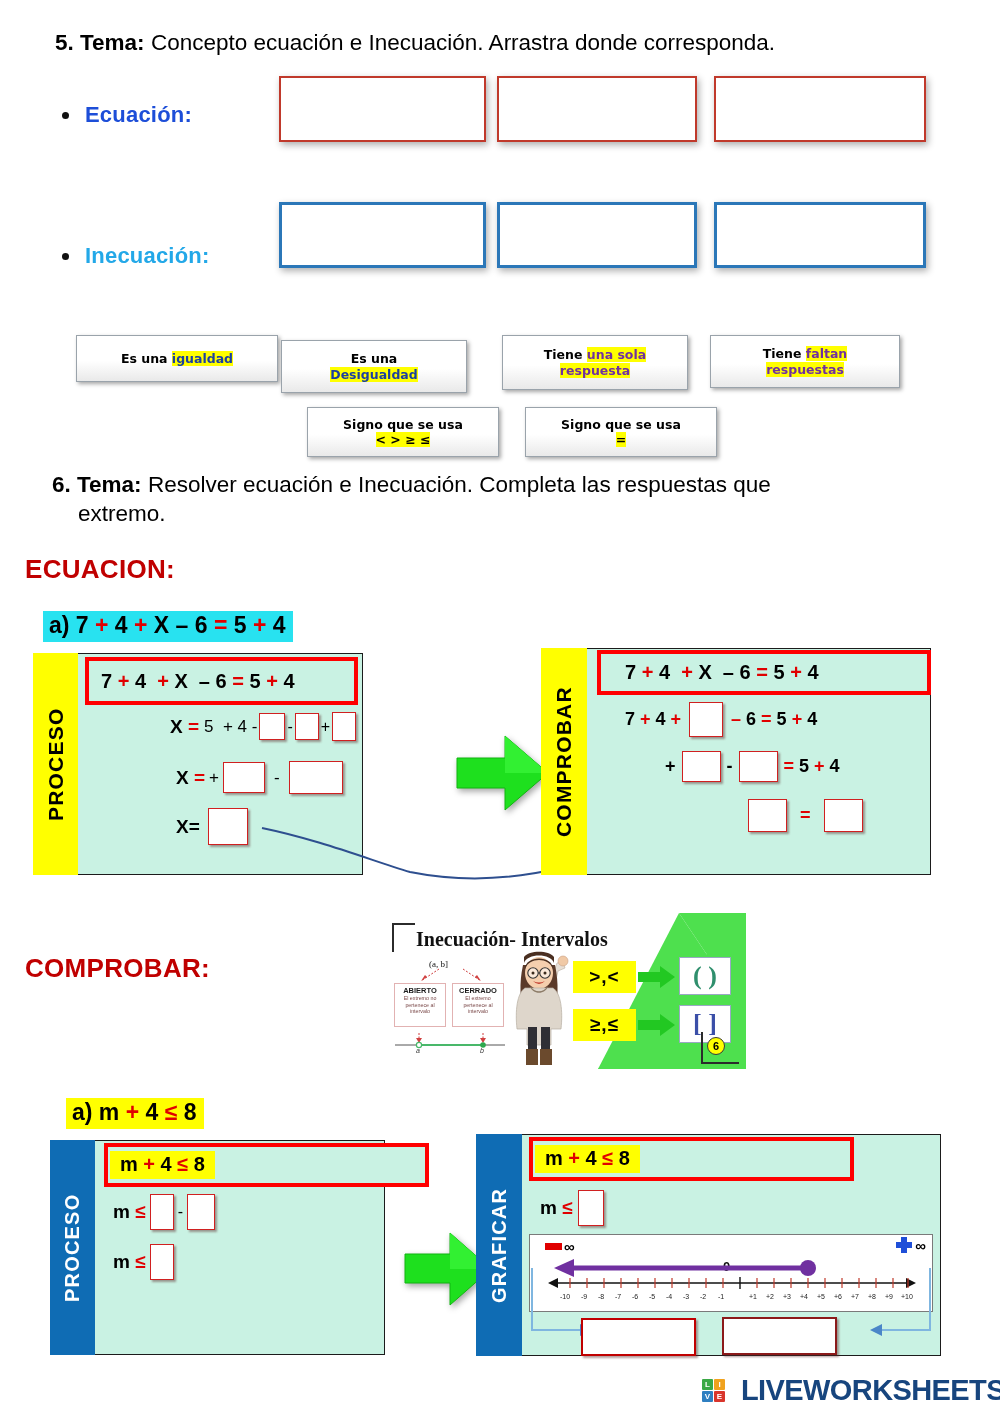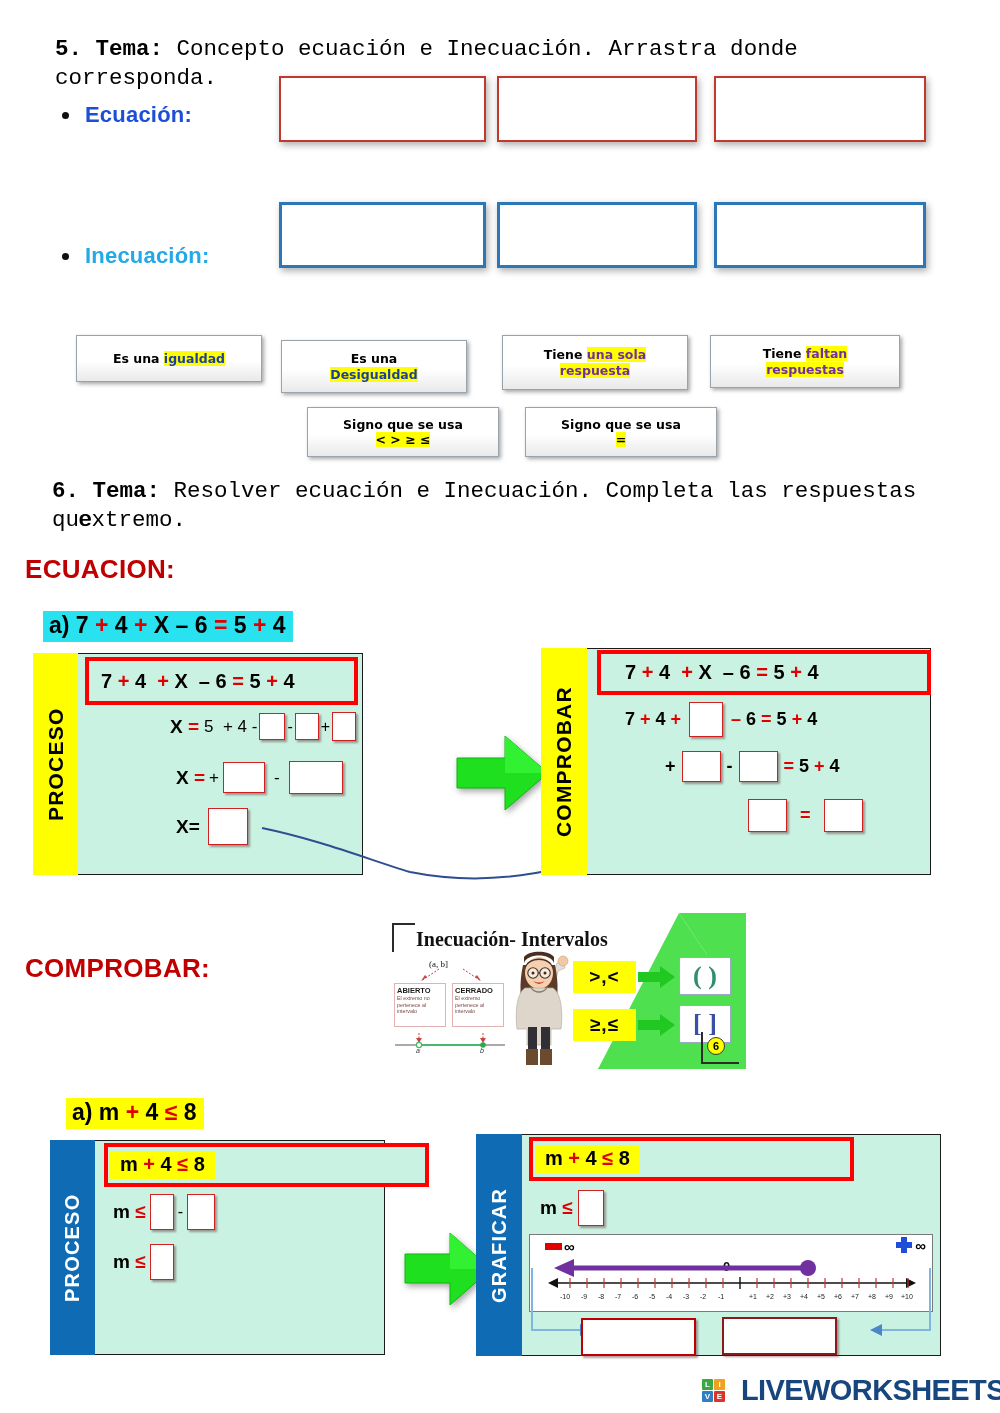--- a/index.html
+++ b/index.html
@@ -8,22 +8,21 @@
     width:1000px; height:1413px; position:relative;
     background:#ffffff;
     font-family:"Liberation Sans", sans-serif;
     overflow:hidden;
   }
   .abs { position:absolute; }
 
   
   .tema {
     font-size:22.5px; color:#000; line-height:1.30;
-    font-family:Liberation Mono, monospace;
-    margin-top:7px;
+    font-family:Liberation Sans, sans-serif;
   }
   .tema b { font-weight:bold; }
 
   .bullet-row { display:flex; align-items:center; }
   .bullet-dot {
     width:7px; height:7px; border-radius:50%;
     background:#111; margin-right:16px; flex:0 0 auto;
   }
   .lbl-ecuacion {
     color:#1d4ed8; font-weight:bold; font-size:22px;
@@ -104,21 +103,21 @@
   .garrow { filter:drop-shadow(2px 3px 3px rgba(0,0,0,.35)); }
 
   
   .pic-frame { background:#000; }
   .pic-inner { background:#fff; position:relative; width:100%; height:100%; overflow:hidden; }
   .pic-title {
     font-family:"Liberation Serif", serif;
     font-weight:bold; font-size:20px; color:#111;
   }
   .ab-box {
-    border:1px solid #e2b2b2; background:#fff; text-align:left;
+    border:1px solid #e2b2b2; background:#fff; text-align:center;
     font-family:"Liberation Sans", sans-serif;
   }
   .ab-head { font-weight:bold; font-size:7.5px; color:#1a1a1a; }
   .ab-sub  { font-size:5.3px; color:#7a4848; line-height:1.25; }
   .sign-badge {
     background:#ffff00; color:#000; font-weight:bold;
     display:flex; align-items:center; justify-content:center;
     font-size:19px; letter-spacing:1px;
   }
   .bracket-box {
@@ -168,21 +167,21 @@
 
 <div class="abs bullet-row" style="left:62px; top:243px;">
   <span class="bullet-dot"></span>
   <span class="lbl-inecuacion">Inecuación:</span>
 </div>
 
 <div class="abs dropzone dz-blue" style="left:279px; top:202px; width:207px; height:66px;"></div>
 <div class="abs dropzone dz-blue" style="left:497px; top:202px; width:200px; height:66px;"></div>
 <div class="abs dropzone dz-blue" style="left:714px; top:202px; width:212px; height:66px;"></div>
 
-<div class="abs chip" style="left:76px; top:335px; width:186px; height:47px;">
+<div class="abs chip" style="left:76px; top:335px; width:202px; height:47px;">
   <span><span>Es una </span><span class="hl-y blue-t">igualdad</span></span>
 </div>
 
 <div class="abs chip" style="left:281px; top:340px; width:186px; height:53px;">
   <span>
     <span>Es una</span><br>
     <span class="hl-y blue-t">Desigualdad</span>
   </span>
 </div>
 

